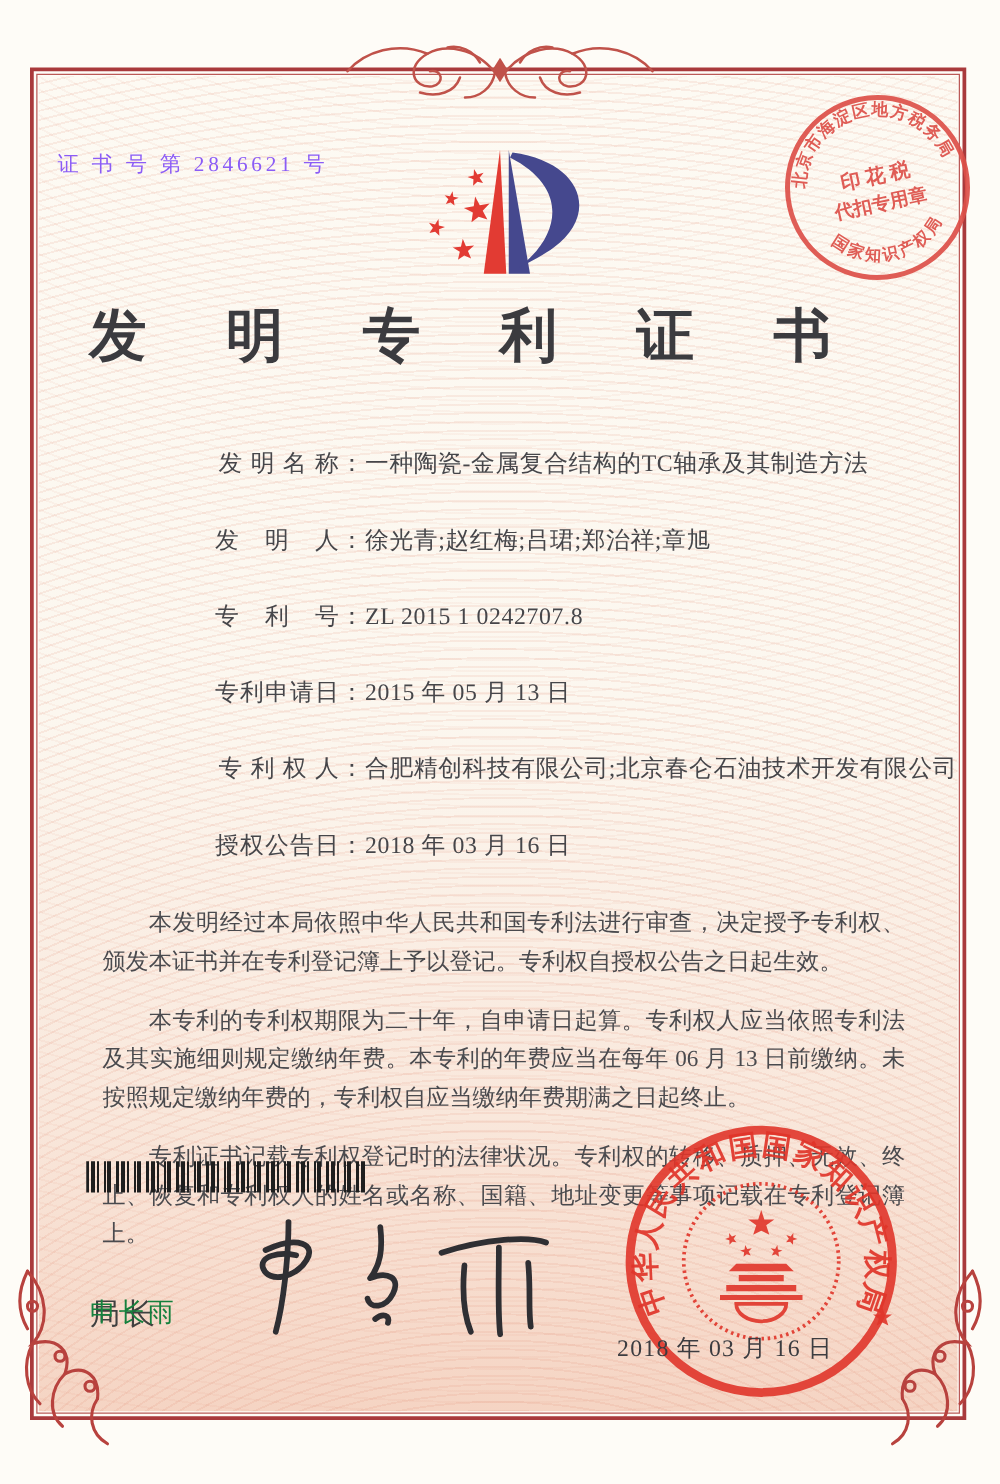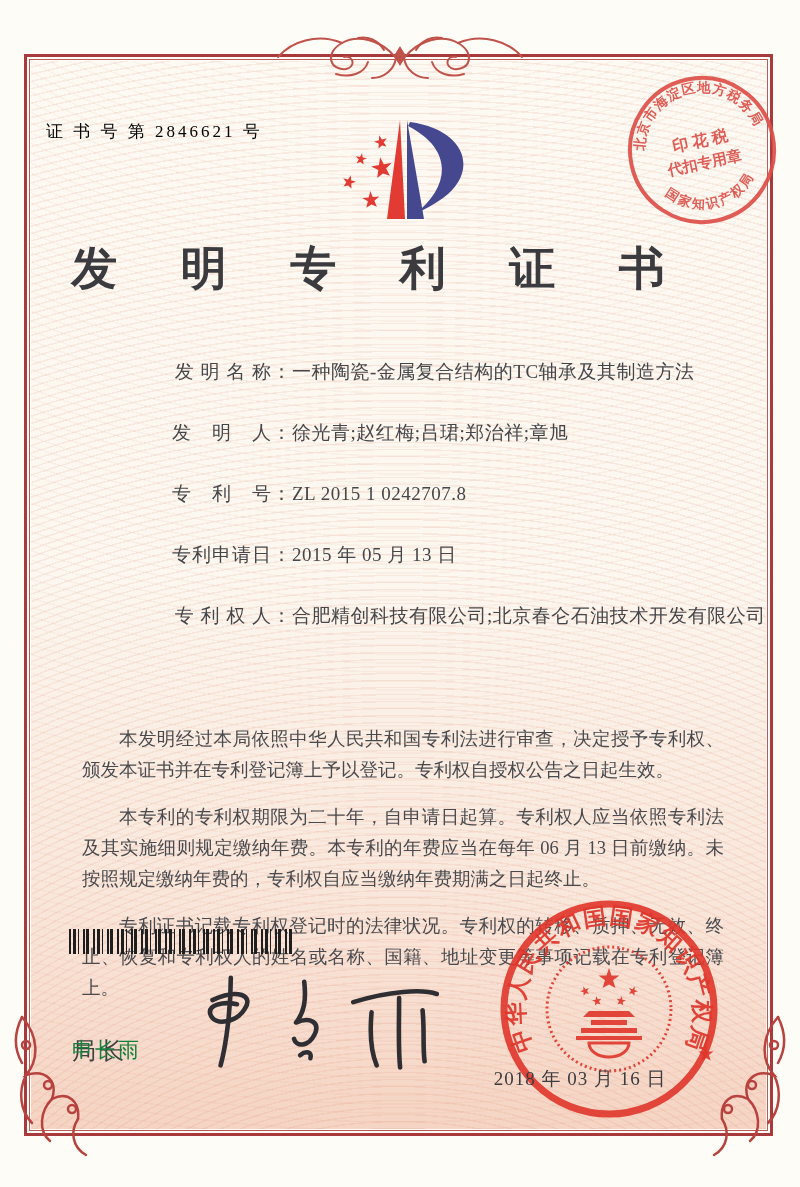--- a/index.html
+++ b/index.html
@@ -19,21 +19,21 @@
   }
   .frame-bg{
     position:absolute;inset:4px;
     background:
       repeating-radial-gradient(circle at 50% 140%, rgba(222,130,105,0.13) 0 1.5px, rgba(0,0,0,0) 1.5px 7px),
       repeating-radial-gradient(circle at 50% -60%, rgba(222,130,105,0.07) 0 1.5px, rgba(0,0,0,0) 1.5px 9px),
       linear-gradient(180deg,#fdfaf3 0%,#fcf7ef 48%,#f9e7db 78%,#f5d4c3 100%);
   }
   
   .cert-no{
-    position:absolute;left:46px;top:120px;font-size:17px;letter-spacing:3px;color:#000000;
+    position:absolute;left:46px;top:120px;font-size:17px;letter-spacing:3px;color:#8b5cf6;
   }
   .top-ornament{position:absolute;left:272px;top:26px;z-index:3;}
   .tax-stamp{position:absolute;left:620px;top:68px;transform:rotate(-12deg);opacity:.92;z-index:4;}
   .cnipa-logo{position:absolute;left:325px;top:92px;}
   .page-title{
     position:absolute;left:0;top:238px;width:736px;text-align:center;
     font-size:46px;font-weight:600;letter-spacing:26px;padding-left:26px;
     box-sizing:border-box;color:#3b3b3f;
   }
   
@@ -142,20 +142,23 @@
     <span class="field-label">发　明　人：</span><span class="field-value">徐光青;赵红梅;吕珺;郑治祥;章旭</span>
   </div>
   <div class="field-row">
     <span class="field-label">专　利　号：</span><span class="field-value">ZL 2015 1 0242707.8</span>
   </div>
   <div class="field-row">
     <span class="field-label">专利申请日：</span><span class="field-value">2015 年 05 月 13 日</span>
   </div>
   <div class="field-row">
     <span class="field-label">专 利 权 人：</span><span class="field-value">合肥精创科技有限公司;北京春仑石油技术开发有限公司</span>
+  </div>
+  <div class="field-row">
+    <span class="field-label">授权公告日：</span><span class="field-value">2018 年 03 月 16 日</span>
   </div>
 </div>
 
 <div class="body-text">
   <p>本发明经过本局依照中华人民共和国专利法进行审查，决定授予专利权、颁发本证书并在专利登记簿上予以登记。专利权自授权公告之日起生效。</p>
   <p>本专利的专利权期限为二十年，自申请日起算。专利权人应当依照专利法及其实施细则规定缴纳年费。本专利的年费应当在每年 06 月 13 日前缴纳。未按照规定缴纳年费的，专利权自应当缴纳年费期满之日起终止。</p>
   <p>专利证书记载专利权登记时的法律状况。专利权的转移、质押、无效、终止、恢复和专利权人的姓名或名称、国籍、地址变更等事项记载在专利登记簿上。</p>
 </div>
 
 <div class="barcode"></div>

